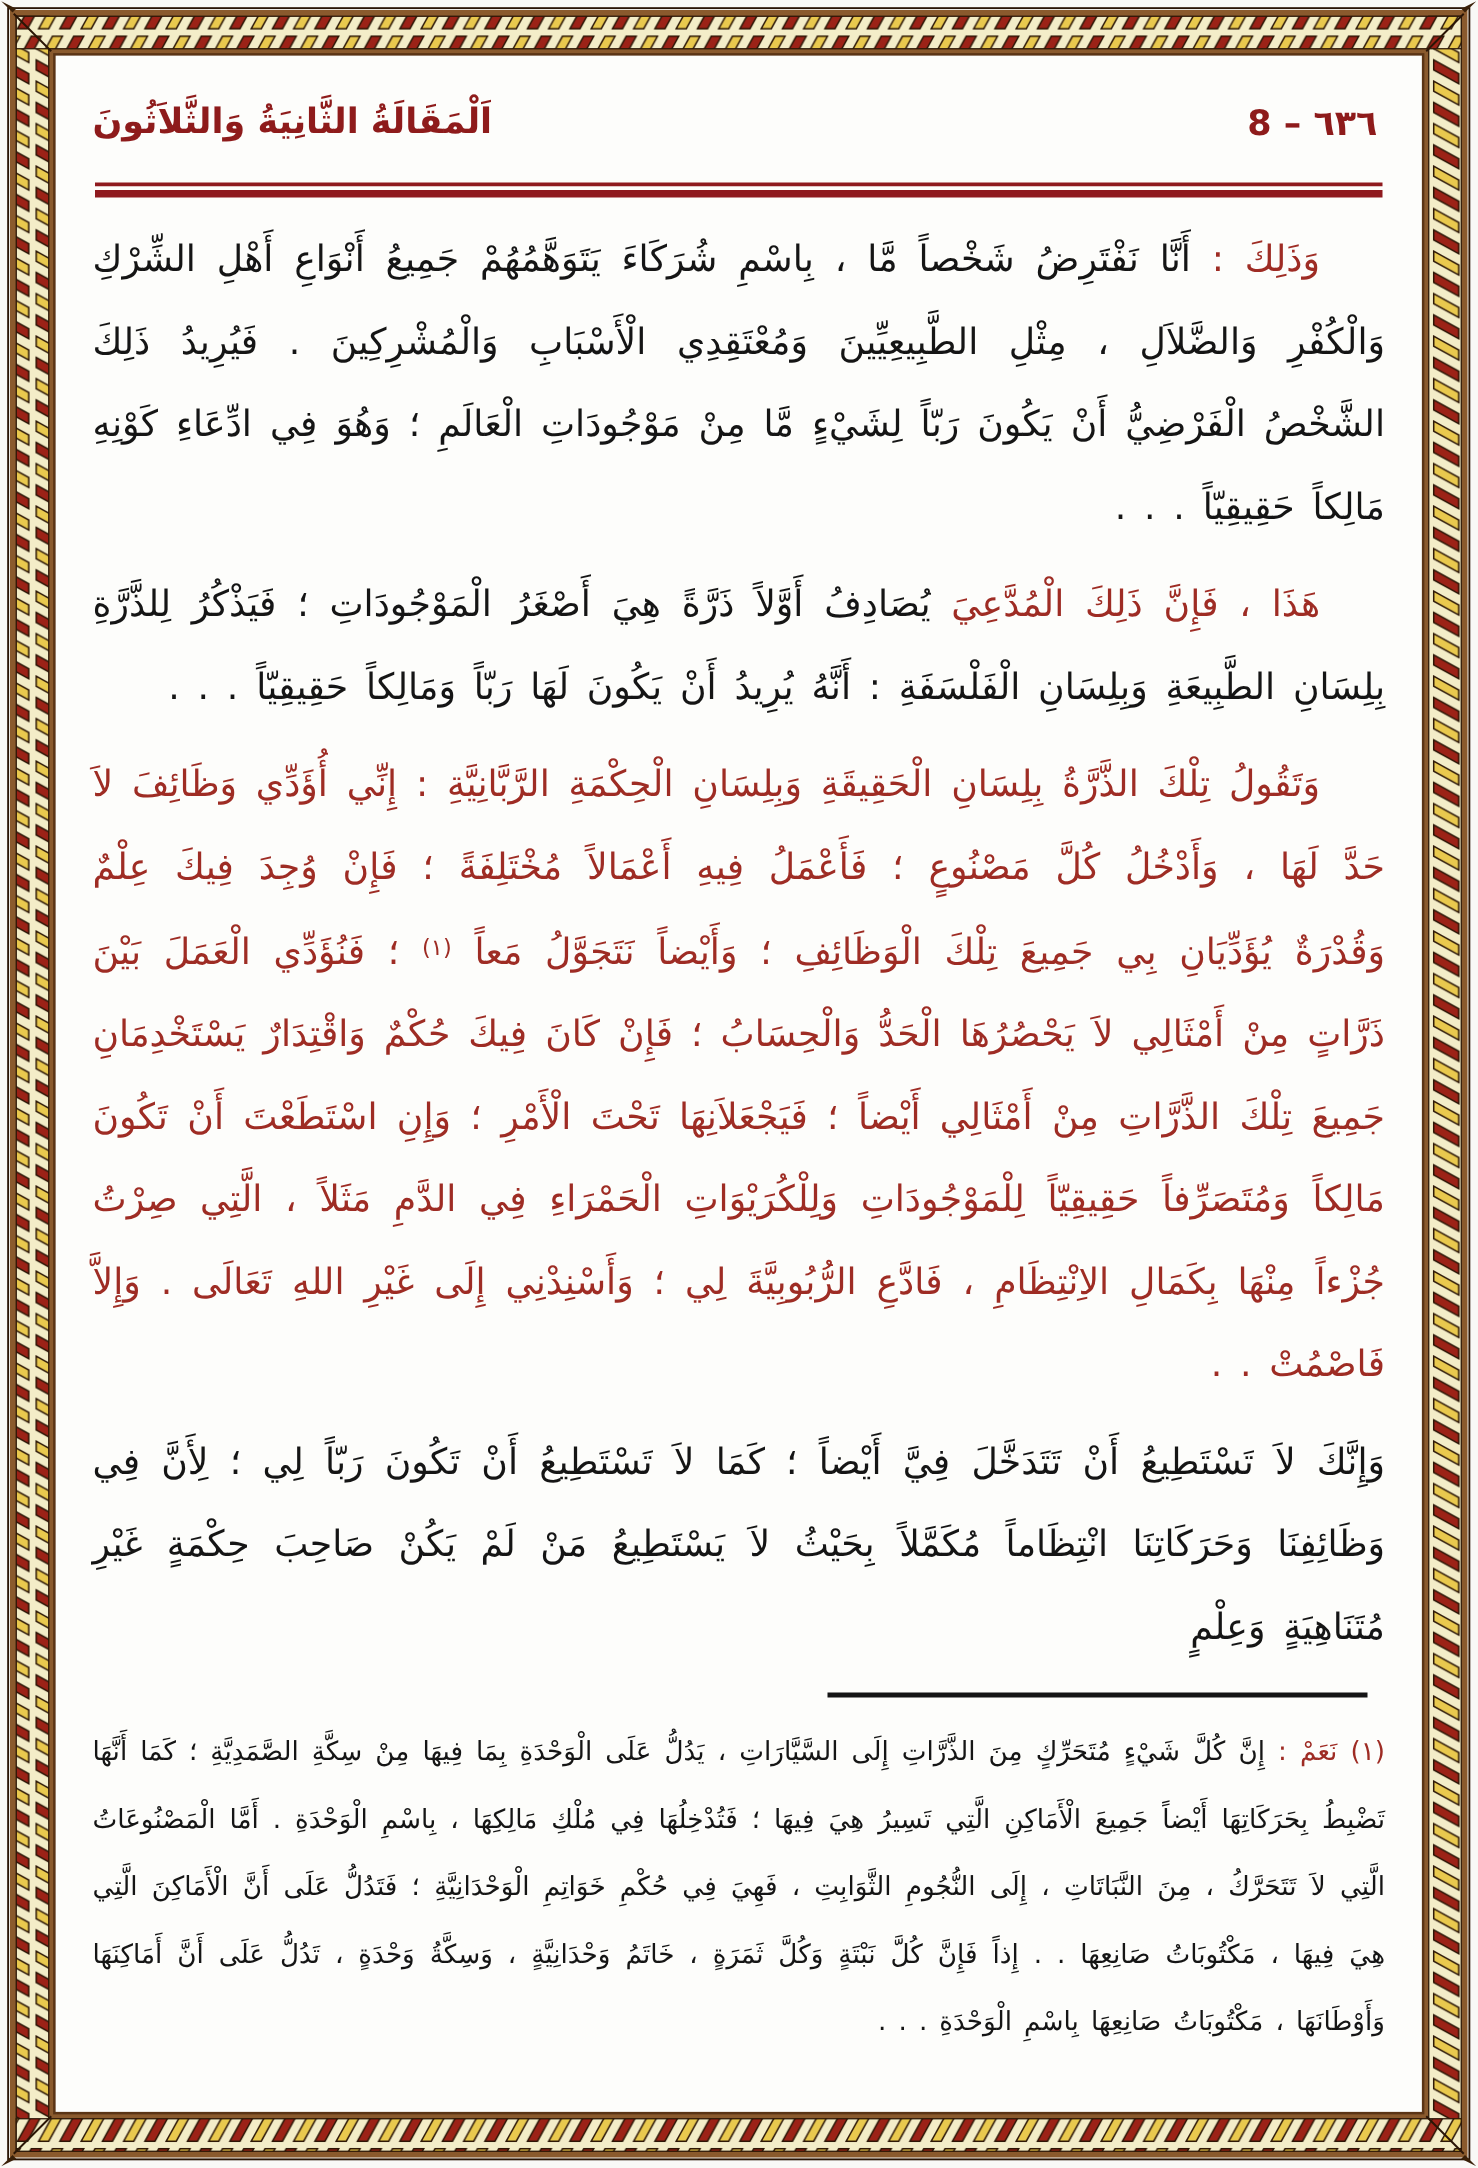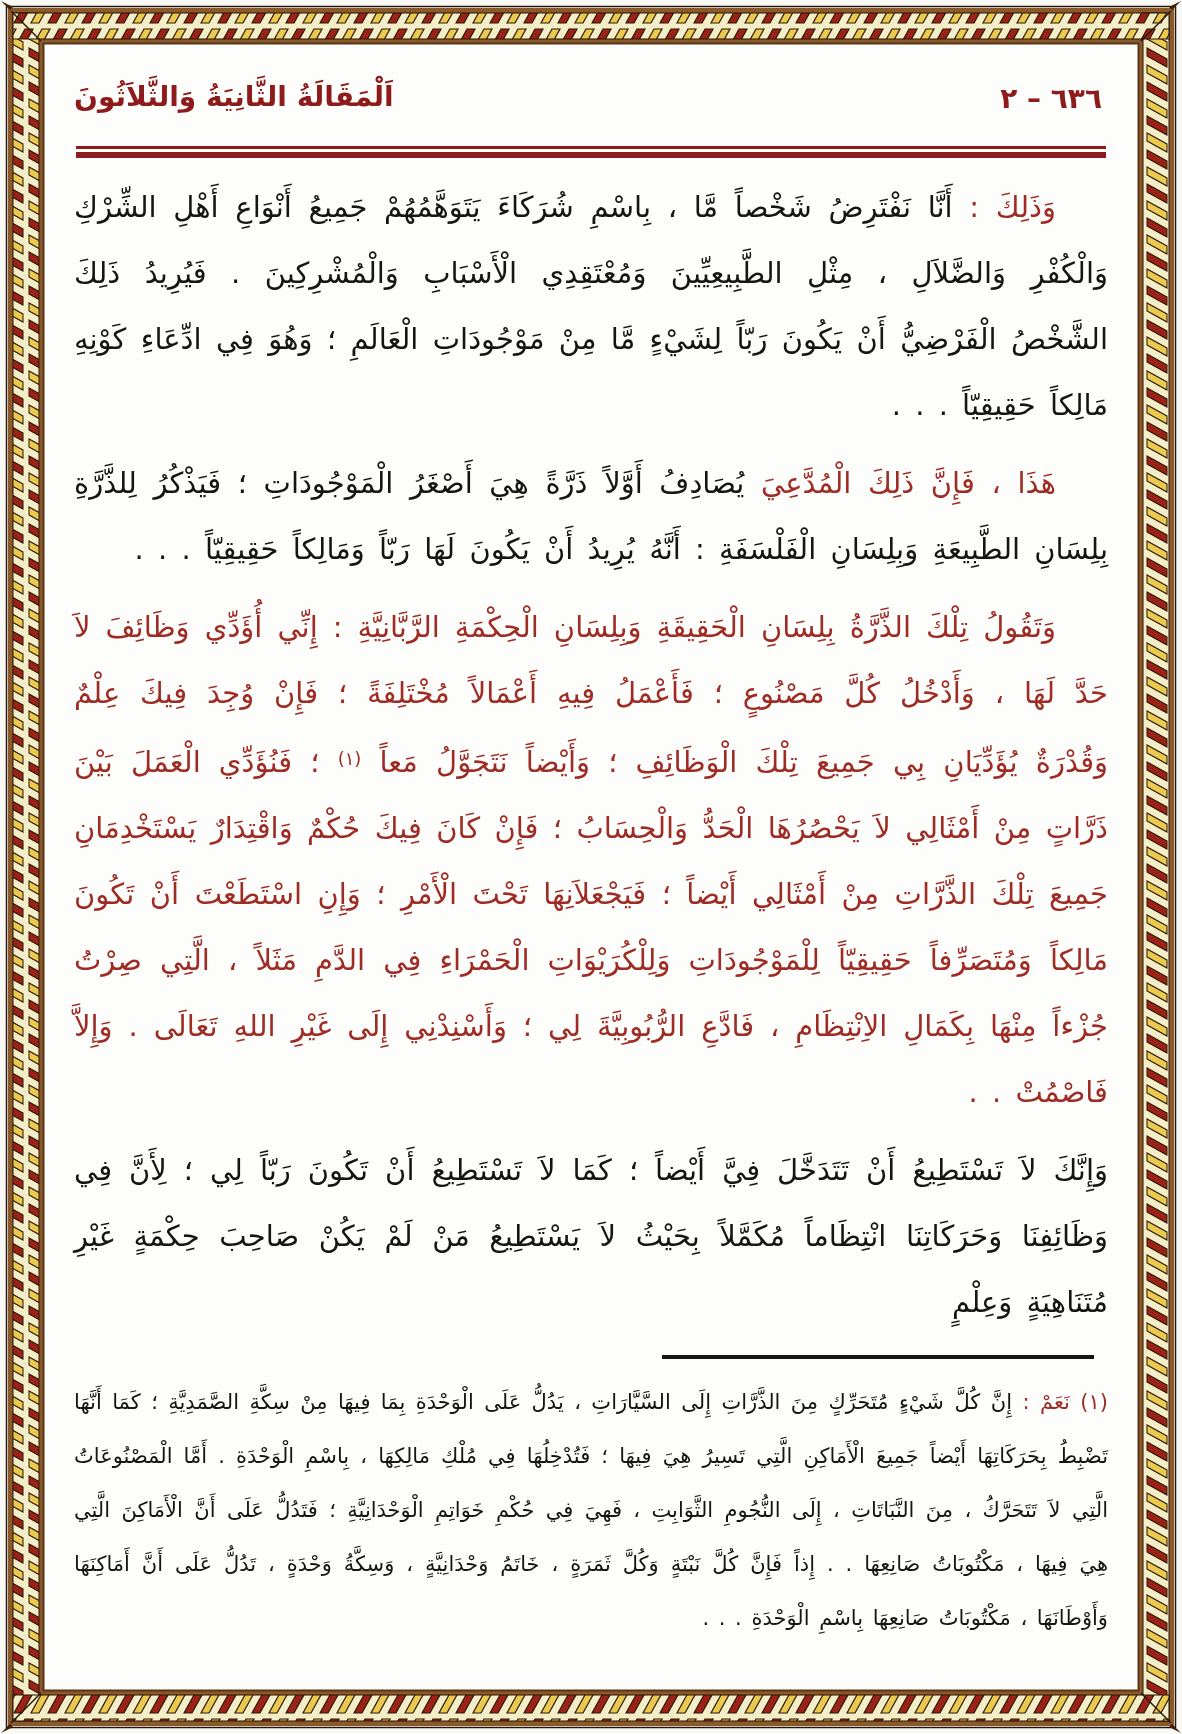--- a/index.html
+++ b/index.html
@@ -65,21 +65,21 @@
     <path d="M10,10 L1,1 L13,7 Z" fill="#3A2008"></path>
     <path d="M1172,10 L1181,1 L1169,7 Z" fill="#3A2008"></path>
     <path d="M10,1724 L1,1733 L13,1727 Z" fill="#3A2008"></path>
     <path d="M1172,1724 L1181,1733 L1169,1727 Z" fill="#3A2008"></path>
   </svg>
 
   <div class="content">
 
     <div class="hdr">
       <div class="hdr-title">اَلْمَقَالَةُ الثَّانِيَةُ وَالثَّلاَثُونَ</div>
-      <div class="hdr-num">٦٣٦ – ٢</div>
+      <div class="hdr-num">٦٣٦ – 8</div>
     </div>
     <div class="rule-thin"></div>
     <div class="rule-thick"></div>
 
     <div class="bodytext">
 
       <p class="indent"><span class="red">وَذَلِكَ :</span><span> أَنَّا نَفْتَرِضُ شَخْصاً مَّا ، بِاسْمِ شُرَكَاءَ يَتَوَهَّمُهُمْ جَمِيعُ أَنْوَاعِ أَهْلِ الشِّرْكِ وَالْكُفْرِ وَالضَّلاَلِ ، مِثْلِ الطَّبِيعِيِّينَ وَمُعْتَقِدِي الْأَسْبَابِ وَالْمُشْرِكِينَ . فَيُرِيدُ ذَلِكَ الشَّخْصُ الْفَرْضِيُّ أَنْ يَكُونَ رَبّاً لِشَيْءٍ مَّا مِنْ مَوْجُودَاتِ الْعَالَمِ ؛ وَهُوَ فِي ادِّعَاءِ كَوْنِهِ مَالِكاً حَقِيقِيّاً . . .</span></p>
 
       <p class="indent"><span class="red">هَذَا ، فَإِنَّ ذَلِكَ الْمُدَّعِيَ</span><span> يُصَادِفُ أَوَّلاً ذَرَّةً هِيَ أَصْغَرُ الْمَوْجُودَاتِ ؛ فَيَذْكُرُ لِلذَّرَّةِ بِلِسَانِ الطَّبِيعَةِ وَبِلِسَانِ الْفَلْسَفَةِ : أَنَّهُ يُرِيدُ أَنْ يَكُونَ لَهَا رَبّاً وَمَالِكاً حَقِيقِيّاً . . .</span></p>
 

